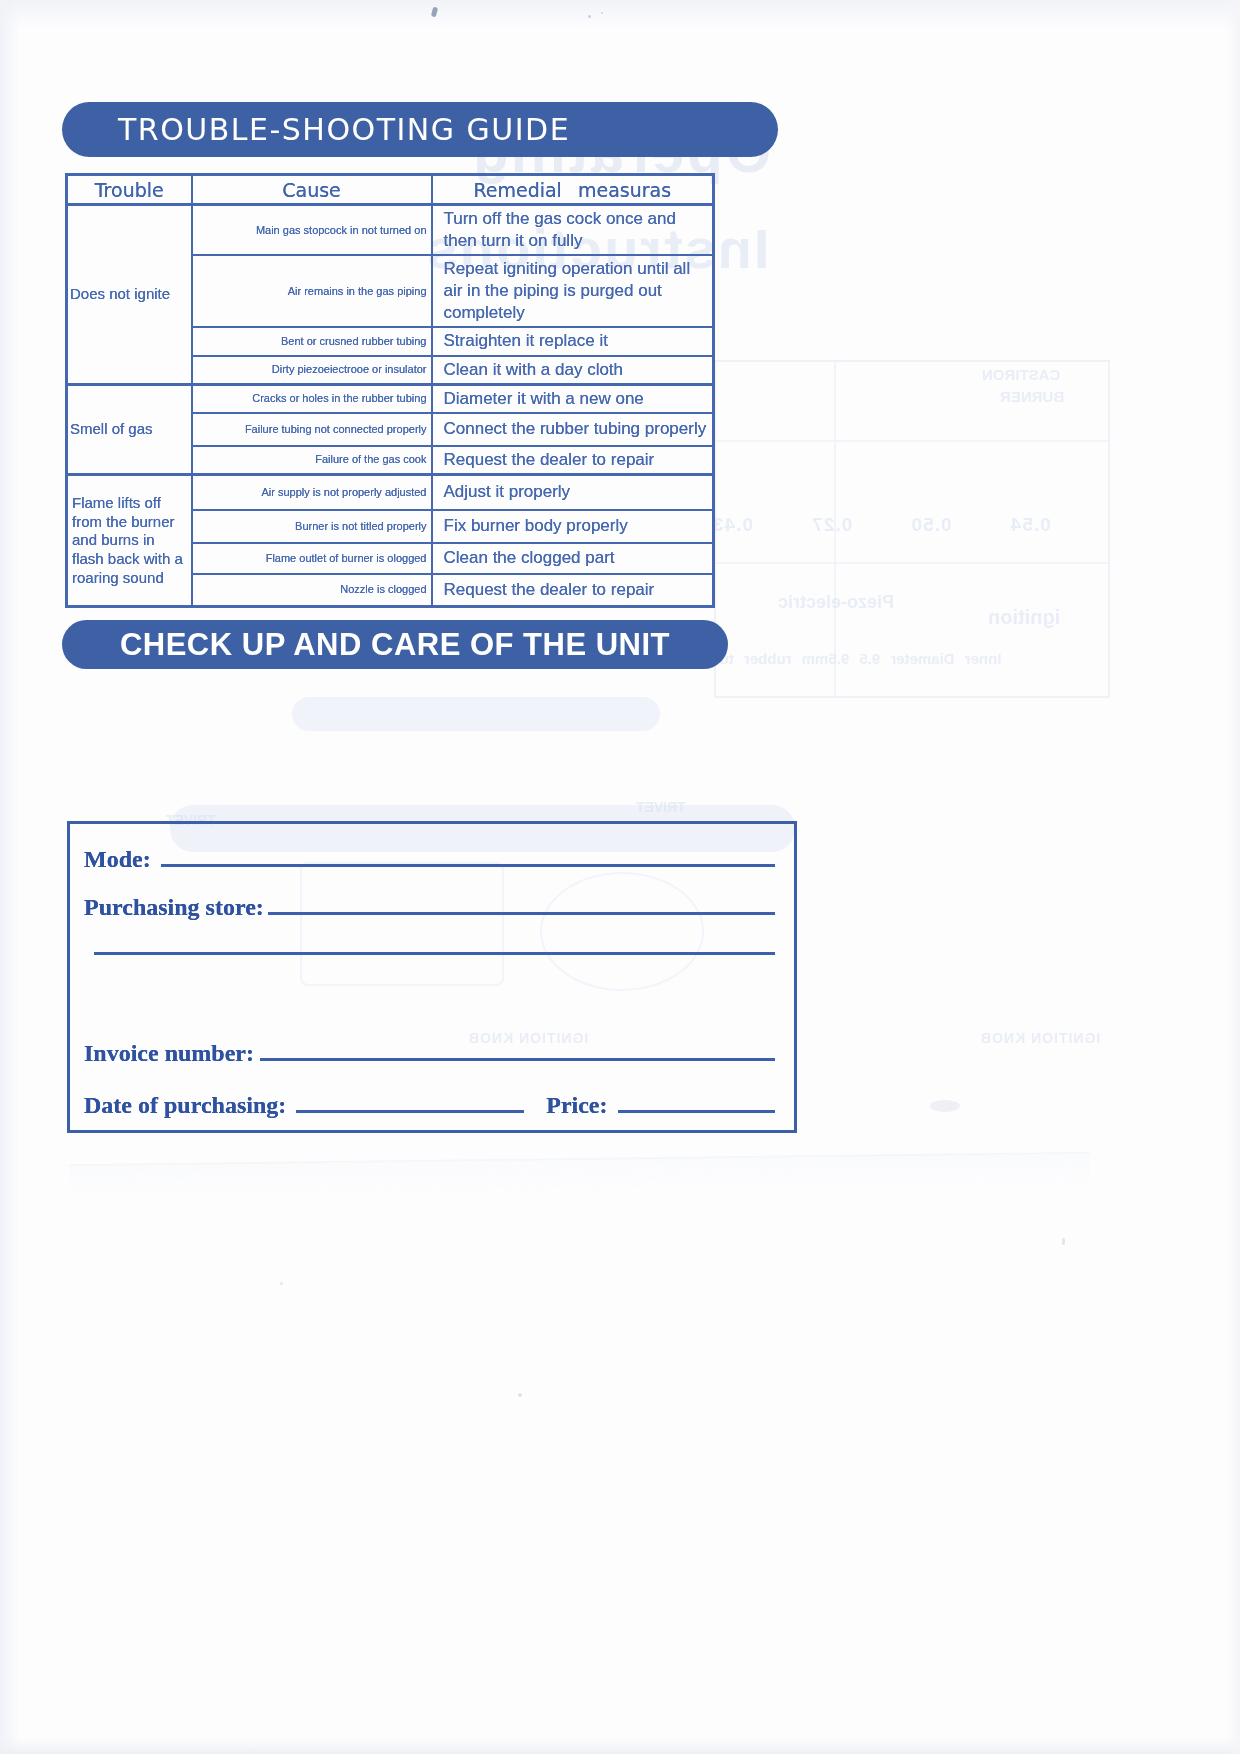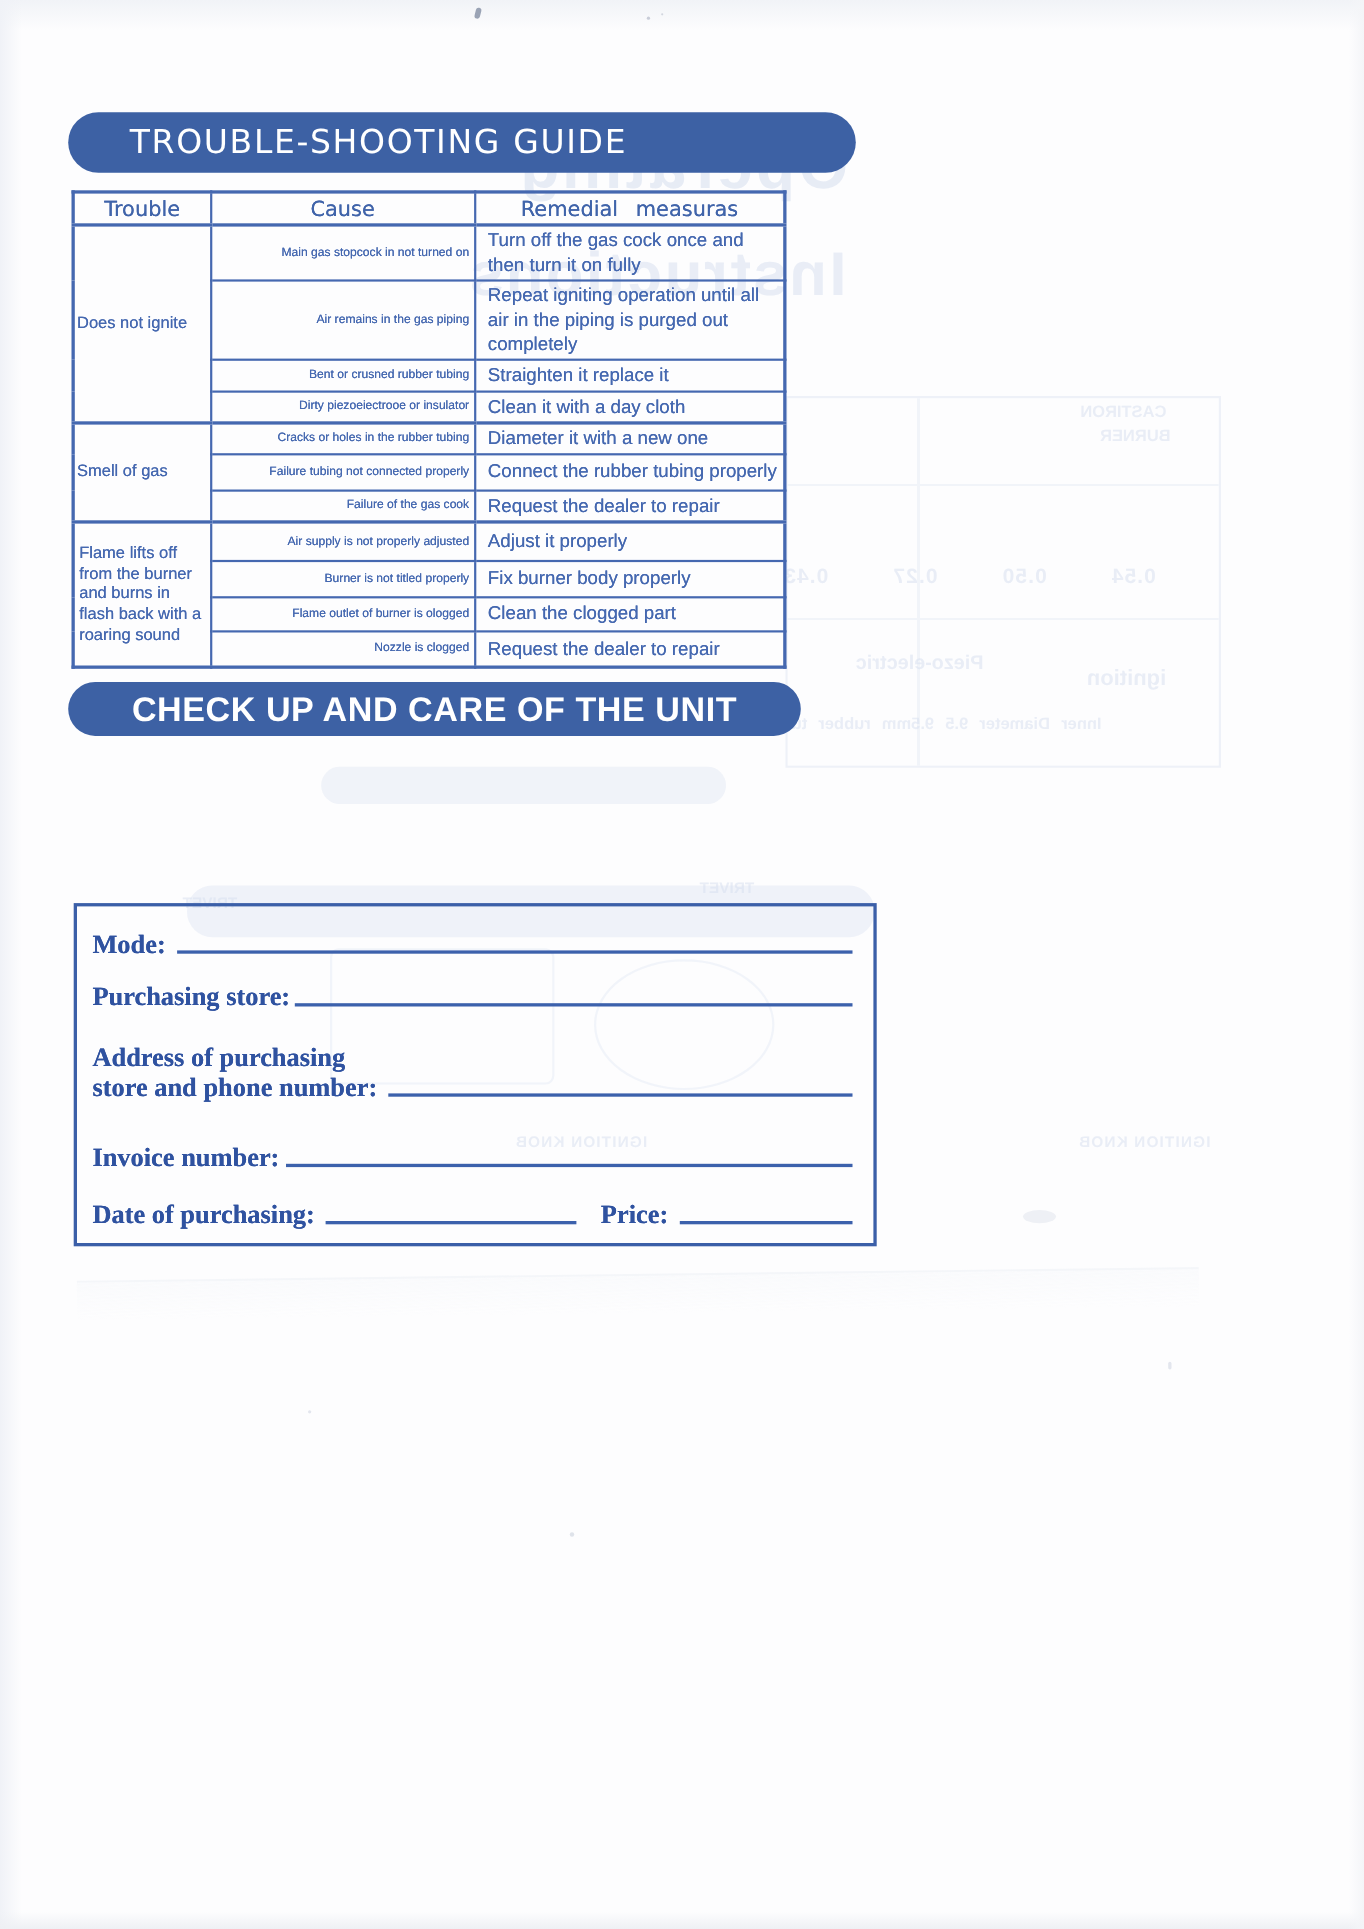--- a/index.html
+++ b/index.html
@@ -231,21 +231,20 @@
   <div class="form-box">
     <div class="frow fr1">
       <span class="lbl">Mode:</span>
       <span class="fill"></span>
     </div>
     <div class="frow fr2">
       <span class="lbl">Purchasing store:</span>
       <span class="fill" style="margin-left:4px"></span>
     </div>
     <div class="frow fr3">
-      <span class="lbl wrap"><span>Address of purchasing</span><br><span>store and phone number:</span></span>
       <span class="fill"></span>
     </div>
     <div class="frow fr4">
       <span class="lbl">Invoice number:</span>
       <span class="fill" style="margin-left:6px"></span>
     </div>
     <div class="frow fr5">
       <span class="lbl">Date of purchasing:</span>
       <span class="fill fixed"></span>
       <span class="lbl lbl2">Price:</span>

